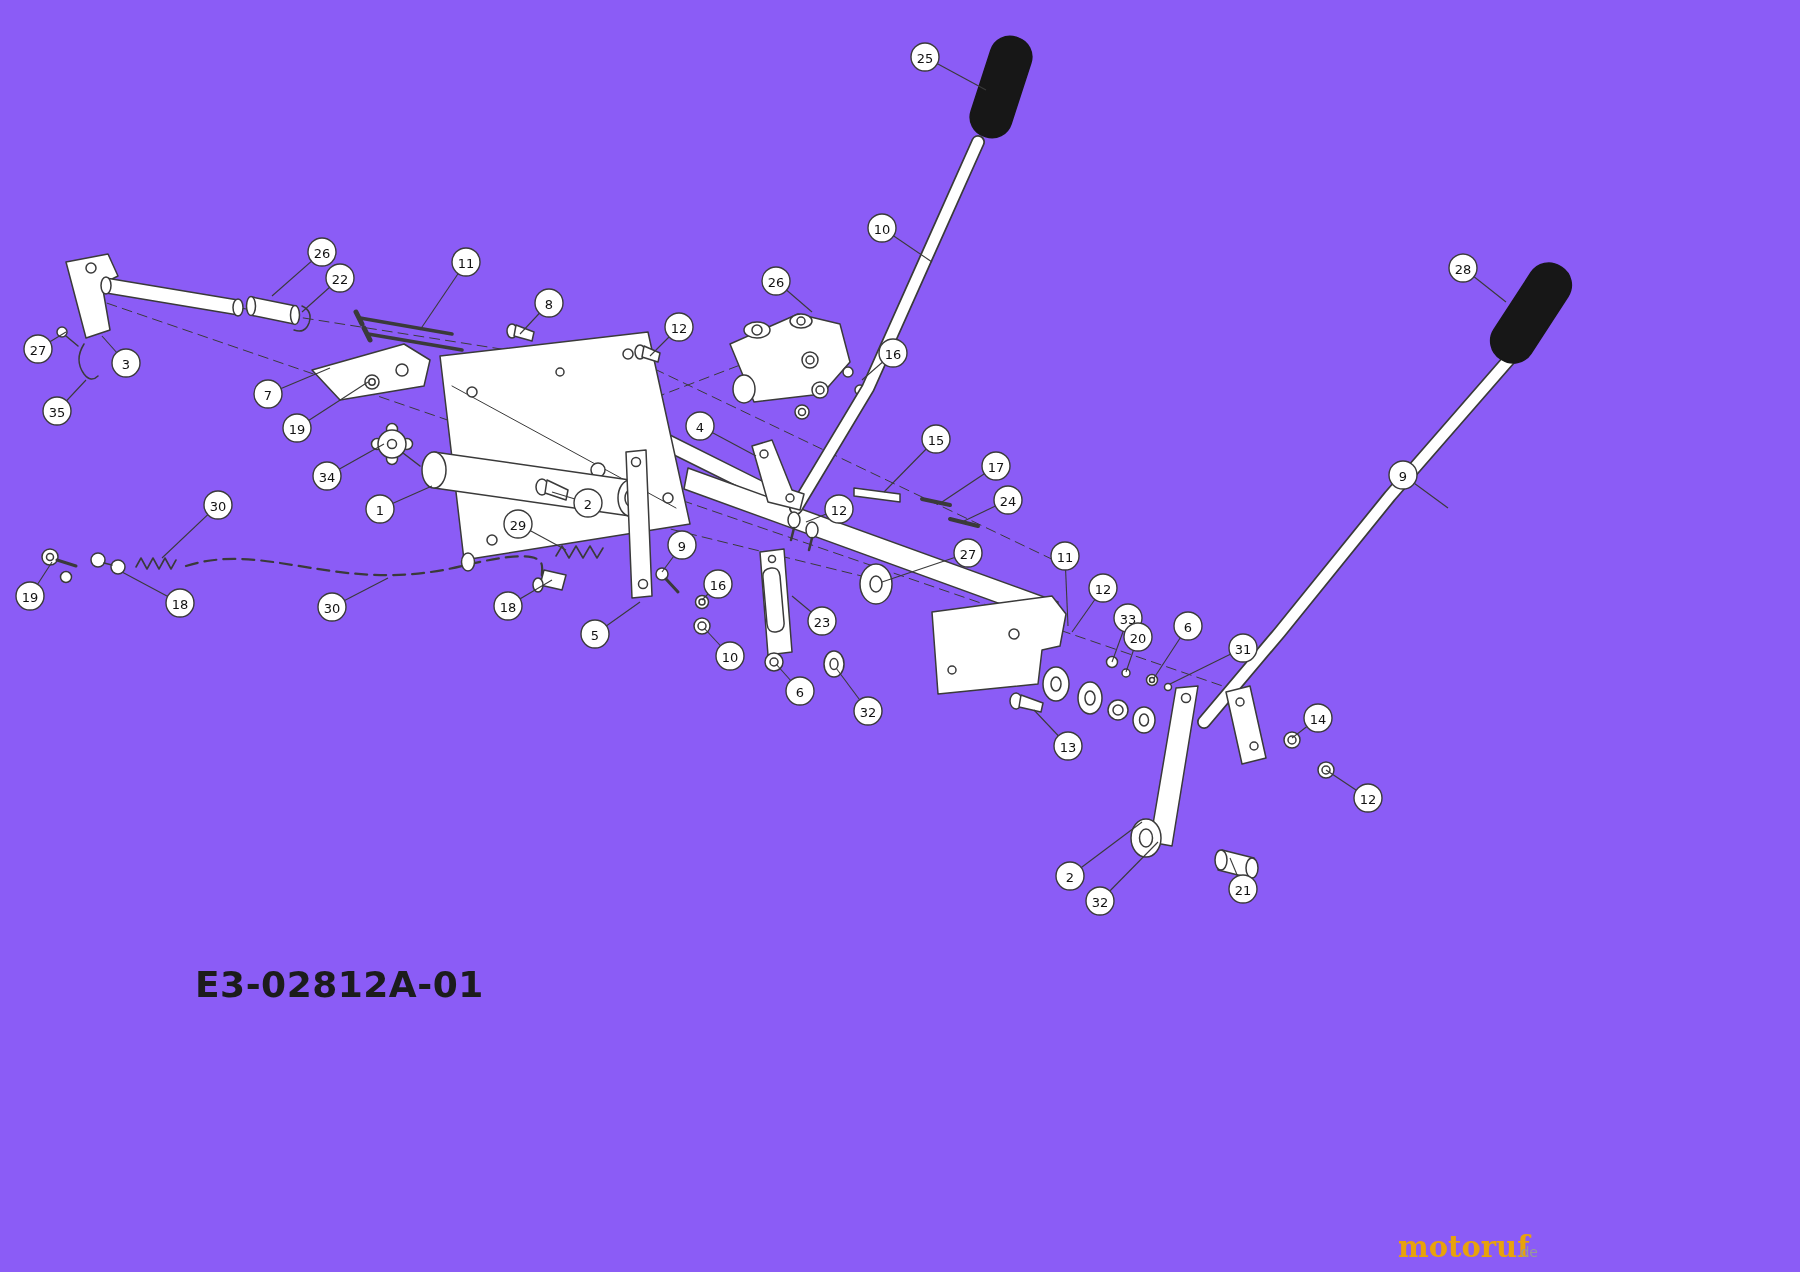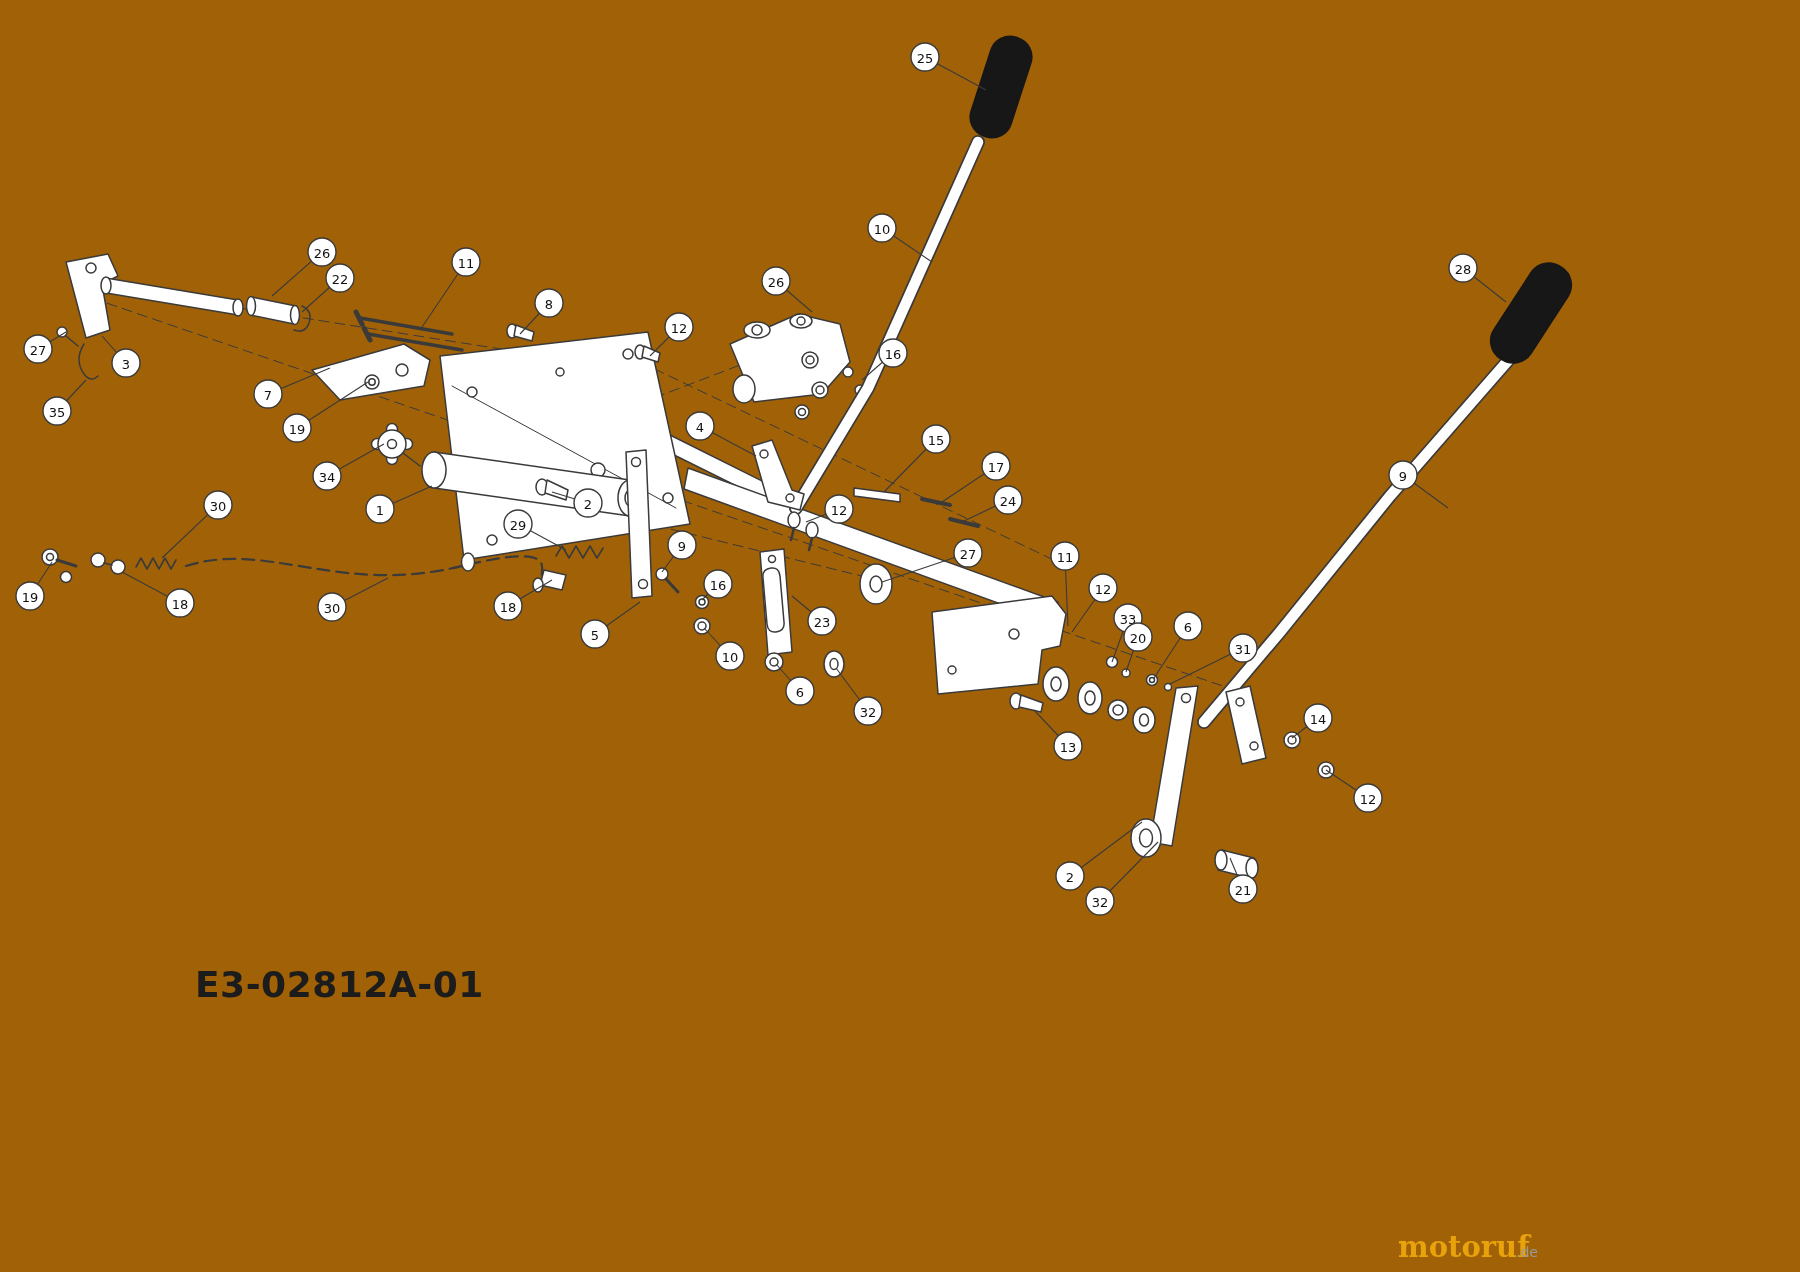--- a/index.html
+++ b/index.html
@@ -1,16 +1,16 @@
 <!DOCTYPE html>
 <html><head>
 <meta charset="utf-8">
 <style>
   html,body{margin:0;padding:0;background:#ffffff;}
-  .stage{position:relative;width:1800px;height:1272px;background:#a16207;overflow:hidden;
+  .stage{position:relative;width:1800px;height:1272px;background:#8b5cf6;overflow:hidden;
          font-family:"DejaVu Sans",sans-serif;}
   .stage svg{position:absolute;left:0;top:0;}
   .leader{stroke:#3a3a3a;stroke-width:1.1;fill:none;}
   .callout-circle{fill:#ffffff;stroke:#3a3a3a;stroke-width:1.4;}
   .callout-text{font-family:"DejaVu Sans",sans-serif;font-size:13px;fill:#111;
                 text-anchor:middle;dominant-baseline:central;}
   .drawing-number{font-family:"DejaVu Sans",sans-serif;font-size:36px;font-weight:600;
                   fill:#1c1c1c;letter-spacing:.5px;}
   .wm-main{font-family:"DejaVu Serif",serif;font-size:29px;font-weight:bold;}
   .wm-suffix{font-family:"DejaVu Sans",sans-serif;font-size:14px;fill:#999;}

